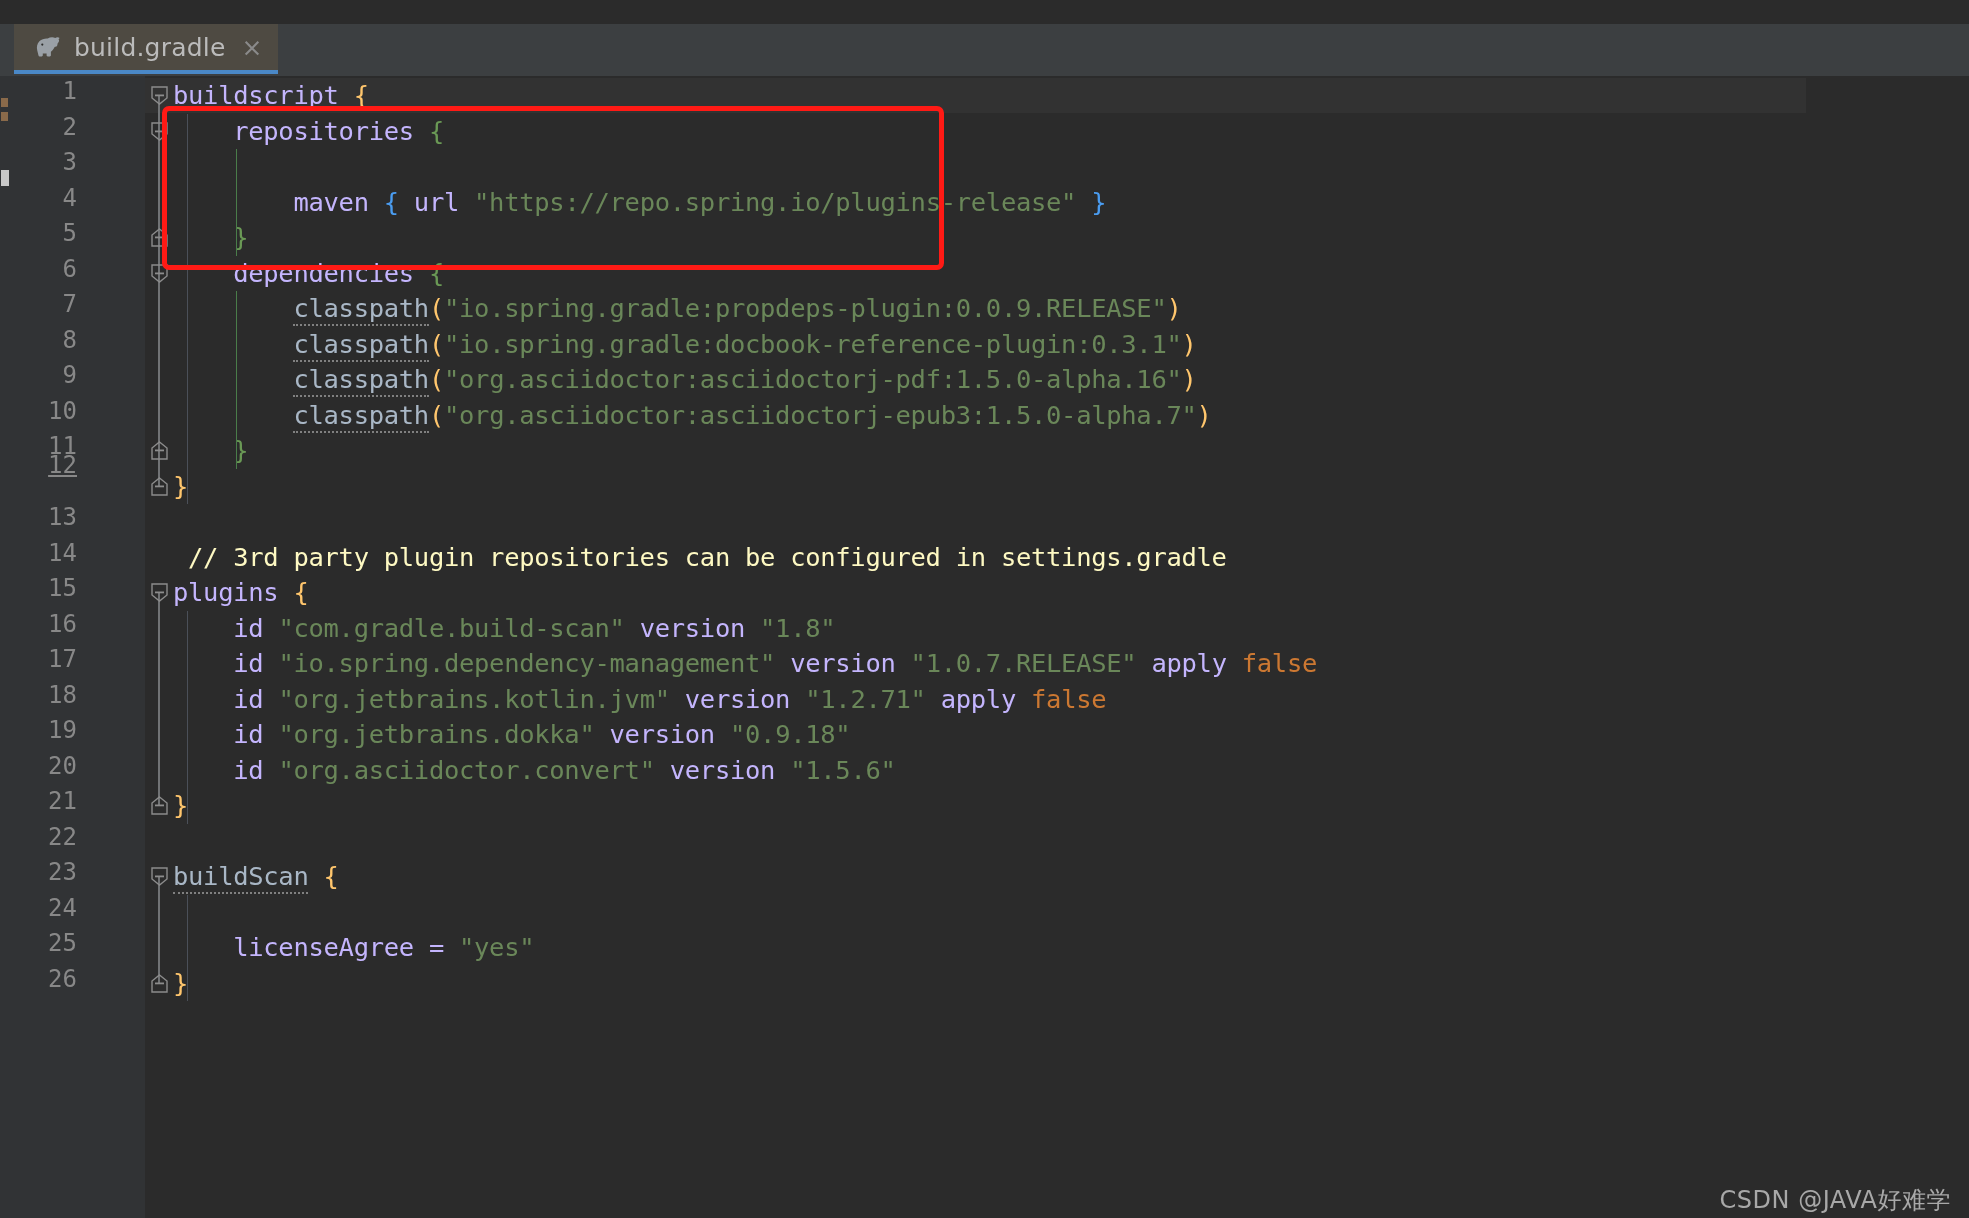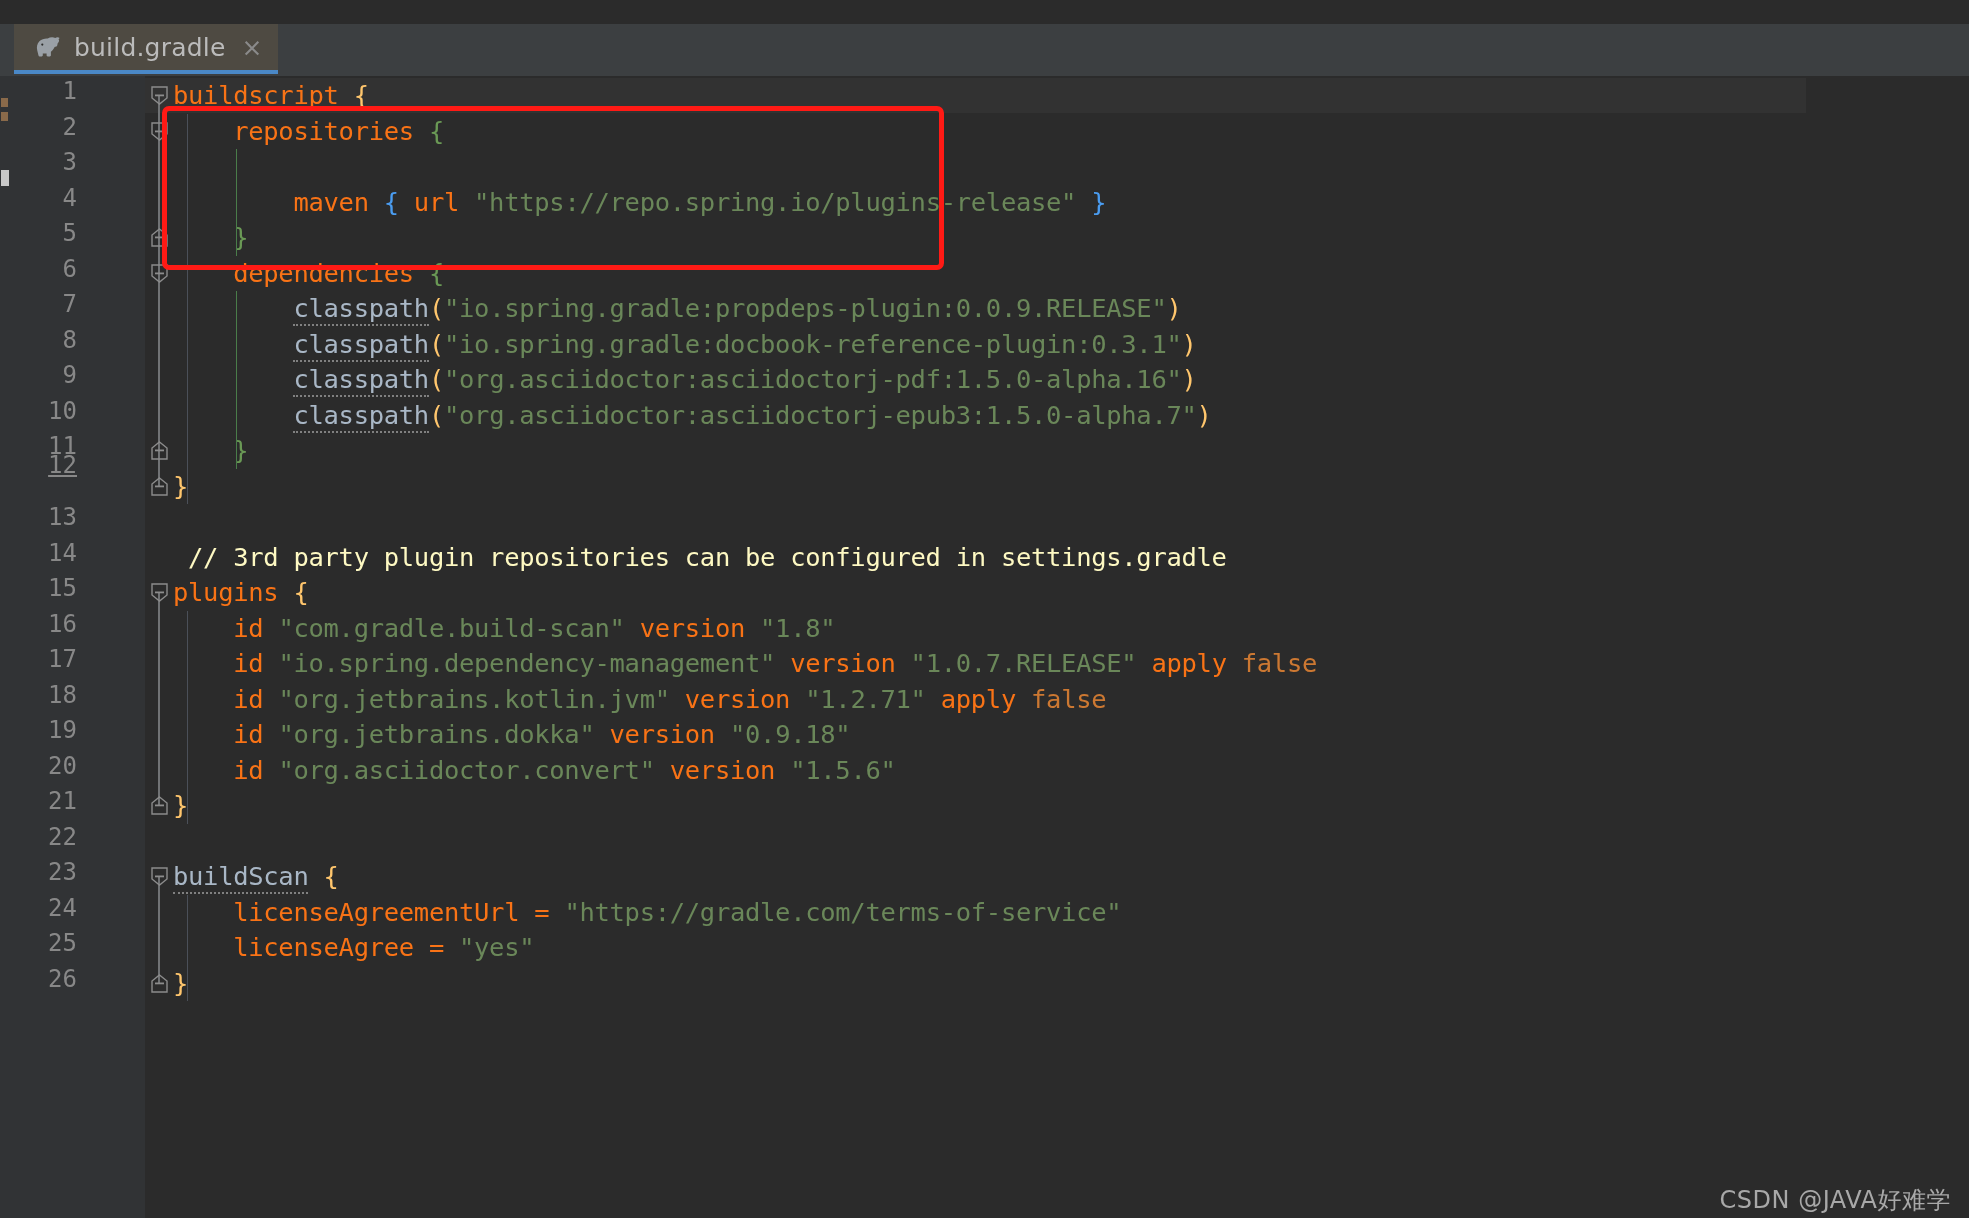--- a/index.html
+++ b/index.html
@@ -139,21 +139,21 @@
   }
   
   .iguide {
     position: absolute;
     width: 1px;
     background: #4b5059;
   }
   .iguide.green { background: #4a7d4a; }
 
   
-  .t-plain  { color: #f97316; }
+  .t-plain  { color: #c4b5fd; }
   .t-str    { color: #6a8759; }
   .t-kw     { color: #cc7832; }
   .t-cmt    { color: #fef9c3; }
   .t-brace-y { color: #ffc66d; }
   .t-brace-g { color: #6a9955; }
   .t-brace-b { color: #4a9cf0; }
   .t-paren-y { color: #ffc66d; }
   .t-under {
     color: #a9b7c6;
     border-bottom: 2px dotted #808080;
@@ -305,21 +305,20 @@
         <div class="line" style="top: 463.5px;"><span class="t-cmt"> // 3rd party plugin repositories can be configured in settings.gradle</span></div>
         <div class="line" style="top: 499px;"><span class="t-plain">plugins </span><span class="t-brace-y">{</span></div>
         <div class="line" style="top: 534.5px;"><span class="t-plain">    id </span><span class="t-str">"com.gradle.build-scan"</span><span class="t-plain"> version </span><span class="t-str">"1.8"</span></div>
         <div class="line" style="top: 570px;"><span class="t-plain">    id </span><span class="t-str">"io.spring.dependency-management"</span><span class="t-plain"> version </span><span class="t-str">"1.0.7.RELEASE"</span><span class="t-plain"> apply </span><span class="t-kw">false</span></div>
         <div class="line" style="top: 605.5px;"><span class="t-plain">    id </span><span class="t-str">"org.jetbrains.kotlin.jvm"</span><span class="t-plain"> version </span><span class="t-str">"1.2.71"</span><span class="t-plain"> apply </span><span class="t-kw">false</span></div>
         <div class="line" style="top: 641px;"><span class="t-plain">    id </span><span class="t-str">"org.jetbrains.dokka"</span><span class="t-plain"> version </span><span class="t-str">"0.9.18"</span></div>
         <div class="line" style="top: 676.5px;"><span class="t-plain">    id </span><span class="t-str">"org.asciidoctor.convert"</span><span class="t-plain"> version </span><span class="t-str">"1.5.6"</span></div>
         <div class="line" style="top: 712px;"><span class="t-brace-y">}</span></div>
         <div class="line" style="top: 747.5px;"></div>
         <div class="line" style="top: 783px;"><span class="t-under">buildScan</span><span class="t-plain"> </span><span class="t-brace-y">{</span></div>
-        <div class="line" style="top: 818.5px;"><span class="t-plain">    licenseAgreementUrl = </span><span class="t-str">"https://gradle.com/terms-of-service"</span></div>
         <div class="line" style="top: 854px;"><span class="t-plain">    licenseAgree = </span><span class="t-str">"yes"</span></div>
         <div class="line" style="top: 889.5px;"><span class="t-brace-y">}</span></div>
         <div class="iguide" style="left: 14px; top: 37.5px; height: 390.5px;"></div>
         <div class="iguide green" style="left: 63px; top: 73px; height: 106.5px;"></div>
         <div class="iguide green" style="left: 63px; top: 215px; height: 177.5px;"></div>
         <div class="iguide" style="left: 14px; top: 534.5px; height: 213px;"></div>
         <div class="iguide" style="left: 14px; top: 818.5px; height: 106.5px;"></div>
       </div>
 
     <div class="redbox" id="redbox" style="left: 152px; top: 29.5px; width: 772px; height: 154px; border-color: rgb(255, 26, 21);"></div>

